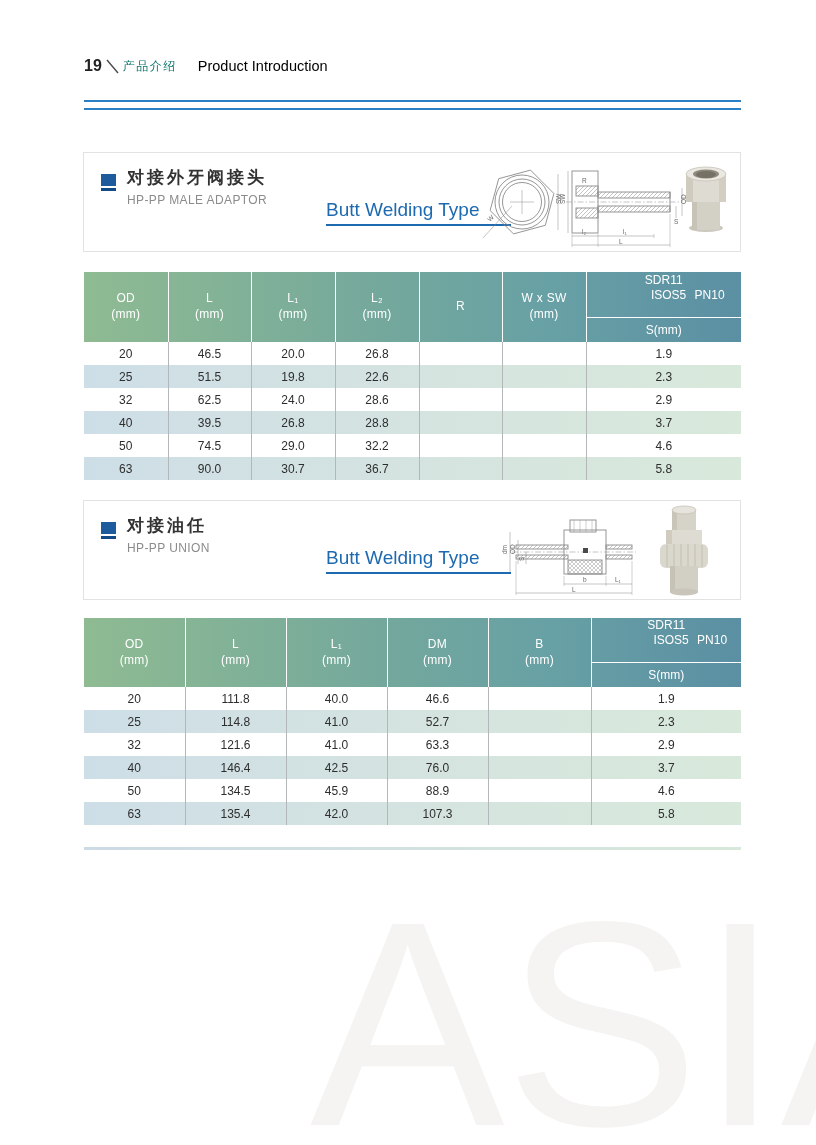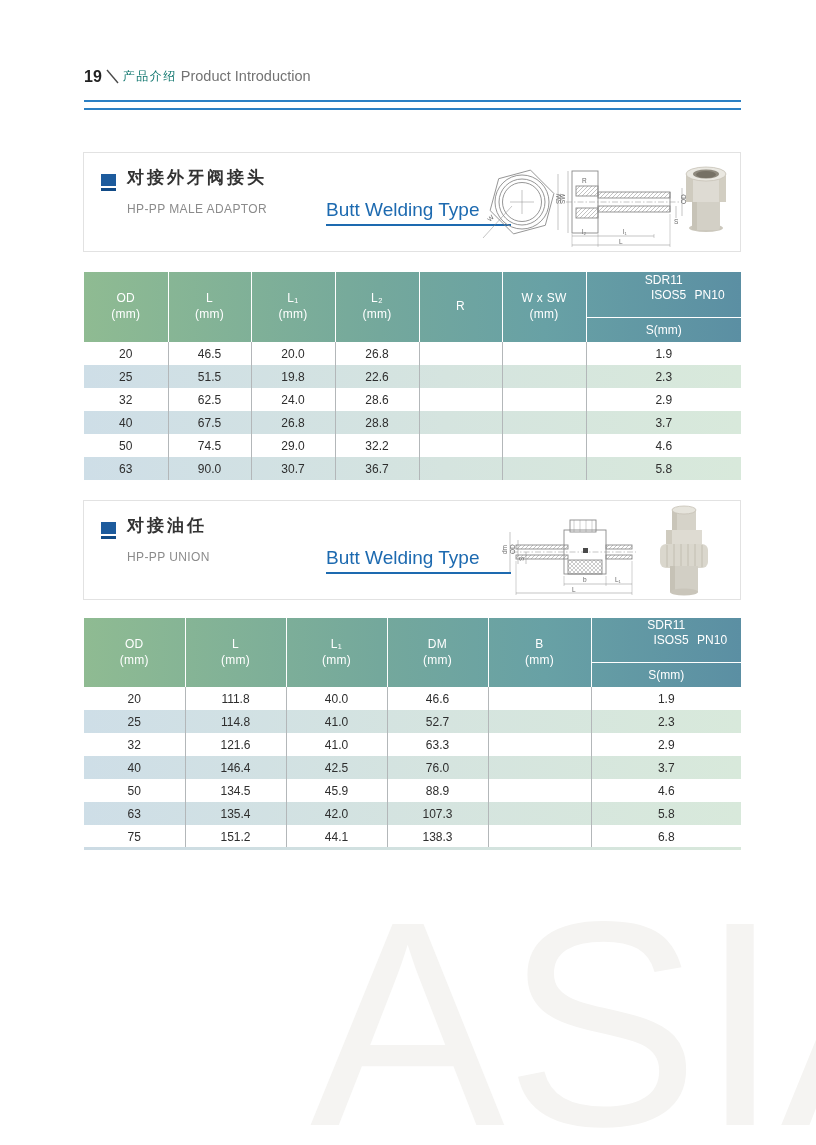--- a/index.html
+++ b/index.html
@@ -1,32 +1,32 @@
 <!DOCTYPE html>
 <html><head>
 <meta charset="utf-8">
 <style>
   html,body{margin:0;padding:0;background:#fff;}
   .page{position:relative;width:816px;height:1145px;background:#ffffff;overflow:hidden;
         font-family:"Liberation Sans",sans-serif;color:#333;}
   
-  .page-header{position:absolute;left:84px;top:68px;display:flex;align-items:flex-start;gap:4px;}
+  .page-header{position:absolute;left:84px;top:57px;display:flex;align-items:center;gap:4px;}
   .pnum{font-size:16px;font-weight:bold;color:#222;}
   .diag{width:13px;height:17px;}
   .sec-cn{font-size:12px;color:#0f766e;letter-spacing:1.5px;}
-  .sec-en{font-size:14.5px;color:#737373;margin-left:0;}
+  .sec-en{font-size:14.5px;color:#000000;margin-left:17px;}
   .double-rule{position:absolute;left:84px;top:100px;width:657px;height:6px;
         border-top:2px solid #2b80c4;border-bottom:2px solid #2b80c4;}
   
   .card{position:absolute;left:83px;width:656px;height:98px;background:#fff;border:1px solid #e2e2e2;}
   .bullet{position:absolute;left:17px;top:21px;width:15px;}
   .bullet .sq{height:12px;background:#1d5b9d;}
   .bullet .ln{height:3px;background:#114a86;margin-top:2px;}
   .t-cn{position:absolute;left:43px;top:13px;font-size:17px;font-weight:bold;color:#333;letter-spacing:3px;}
-  .t-en{position:absolute;left:43px;top:49px;font-size:12px;color:#8b8b8b;letter-spacing:0.4px;}
+  .t-en{position:absolute;left:43px;top:40px;font-size:12px;color:#8b8b8b;letter-spacing:0.4px;}
   .bwt{position:absolute;left:242px;top:46px;font-size:19px;color:#1d6ab0;}
   .bwt-line{position:absolute;left:242px;top:71px;width:185px;height:1.5px;background:#1d6ab0;}
   .drawing{position:absolute;top:3px;}
   .dr1{left:398px;width:250px;height:93px;}
   .dr2{left:418px;width:228px;height:93px;}
   
   table.spec{position:absolute;left:84px;width:657px;border-collapse:collapse;table-layout:fixed;}
   .t1{top:272px;} .t2{top:618px;}
   table.spec thead tr{background:linear-gradient(90deg,#8fbb92 0%,#74a89c 45%,#68a1a5 70%,#5b8fa3 100%);}
   .t1 thead tr{height:70px;} .t2 thead tr{height:68px;}
@@ -205,21 +205,21 @@
           <td>32</td>
           <td>62.5</td>
           <td>24.0</td>
           <td>28.6</td>
           <td></td>
           <td></td>
           <td>2.9</td>
         </tr>
         <tr>
           <td>40</td>
-          <td>67.5</td>
+          <td>39.5</td>
           <td>26.8</td>
           <td>28.8</td>
           <td></td>
           <td></td>
           <td>3.7</td>
         </tr>
         <tr>
           <td>50</td>
           <td>74.5</td>
           <td>29.0</td>
@@ -393,25 +393,17 @@
           <td>4.6</td>
         </tr>
         <tr>
           <td>63</td>
           <td>135.4</td>
           <td>42.0</td>
           <td>107.3</td>
           <td></td>
           <td>5.8</td>
         </tr>
-        <tr>
-          <td>75</td>
-          <td>151.2</td>
-          <td>44.1</td>
-          <td>138.3</td>
-          <td></td>
-          <td>6.8</td>
-        </tr>
       </tbody>
   </table>
   <div class="t2bar"></div>
 
 </div>
 
 </body></html>

